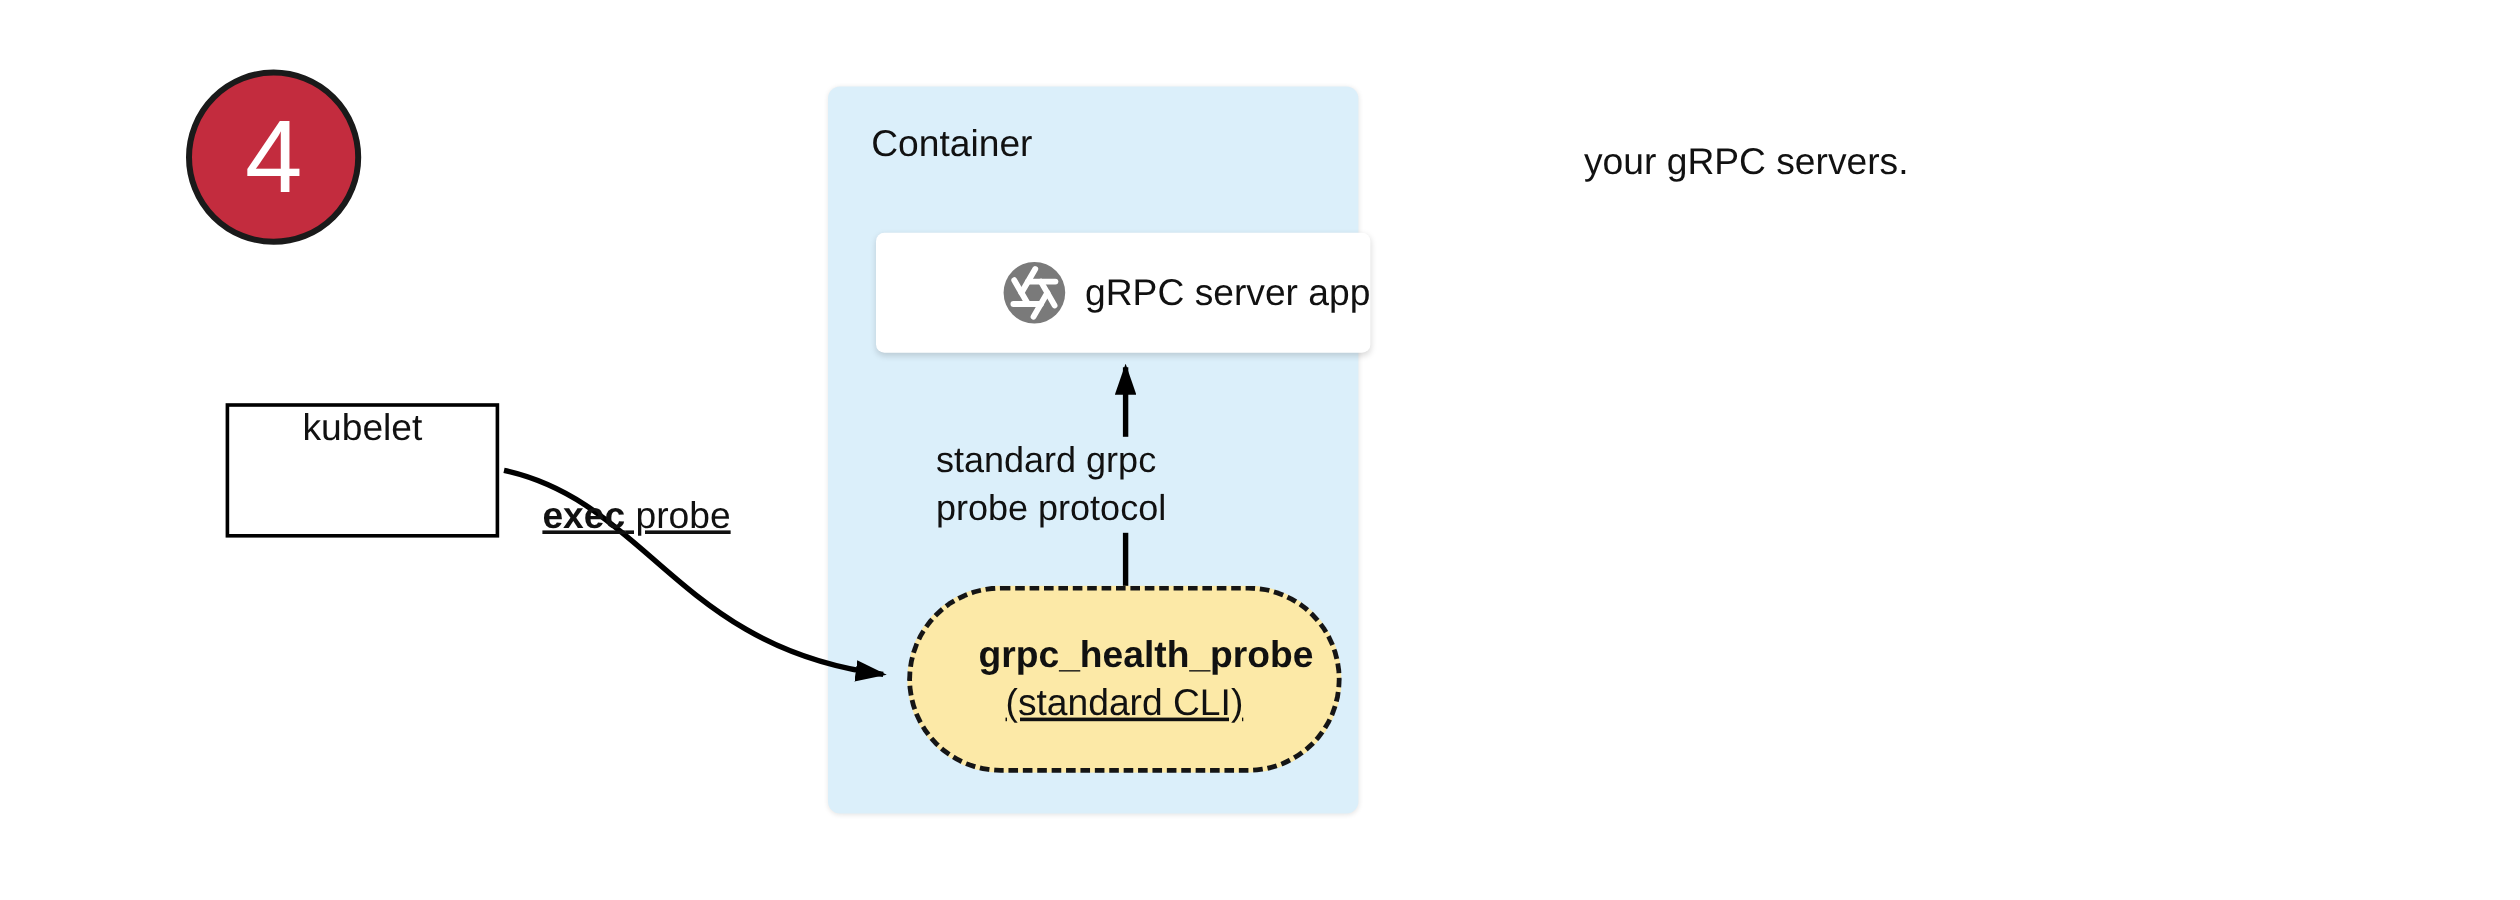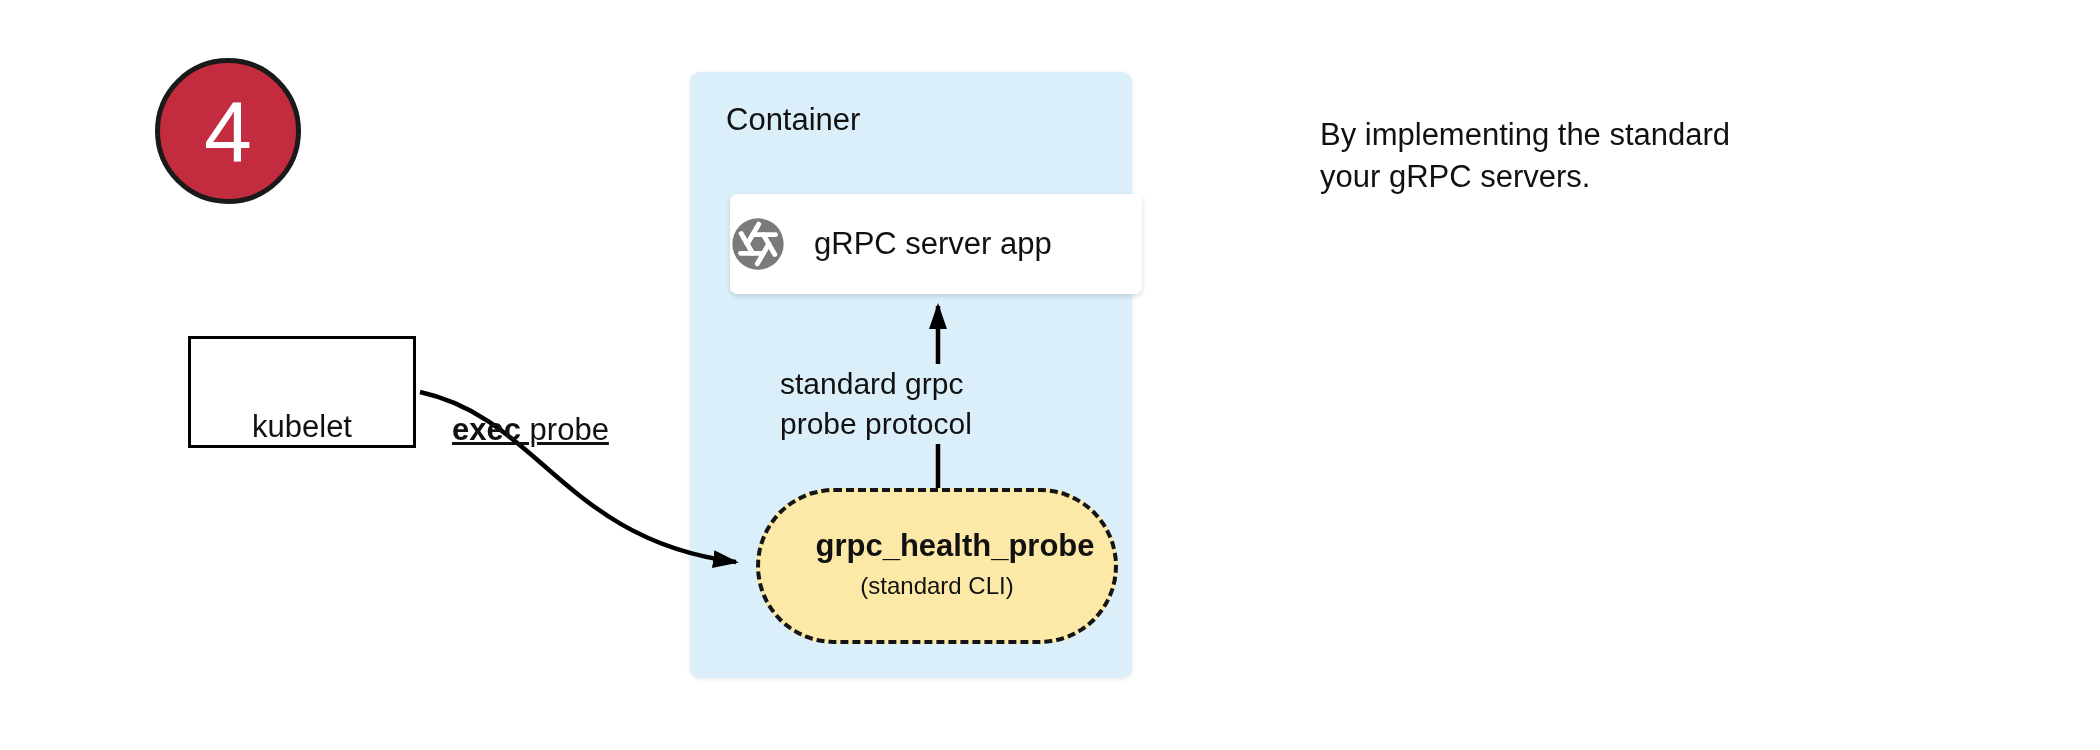--- a/index.html
+++ b/index.html
@@ -43,22 +43,22 @@
     font-size: 31px;
   }
 
   .server-app-box {
     position: absolute;
     left: 40px; top: 122px;
     width: 412px; height: 100px;
     background: #ffffff;
     border-radius: 7px;
     box-shadow: 0 2px 5px rgba(0,0,0,0.15);
-    display: flex; align-items: center; justify-content: flex-start;
-    gap: 28px;
+    display: flex; align-items: center; justify-content: flex-end;
+    gap: 14px;
     z-index: 3;
   }
   .server-app-box .label { font-size: 31px; }
 
   .protocol-label {
     position: absolute;
     left: 90px; top: 292px;
     width: 312px;
     text-align: left;
     font-size: 30px;
@@ -74,31 +74,31 @@
     box-sizing: border-box;
     background: #FCE9A7;
     border: 4px dashed #151515;
     border-radius: 80px;
     display: flex; flex-direction: column;
     align-items: center; justify-content: center;
     z-index: 3;
     line-height: 40px;
   }
   .probe-box .title { font-size: 31px; font-weight: bold; margin-left: 36px; }
-  .probe-box .subtitle { font-size: 24px; }
+  .probe-box .subtitle { font-size: 31px; text-decoration: underline; }
 
   
   .kubelet-box {
     position: absolute;
     left: 188px; top: 336px;
     width: 228px; height: 112px;
     box-sizing: border-box;
     background: #ffffff;
     border: 3px solid #000000;
-    display: flex; align-items: flex-end; justify-content: center;
+    display: flex; align-items: flex-start; justify-content: center;
     font-size: 31px;
     z-index: 3;
   }
 
   .exec-label {
     position: absolute;
     left: 452px; top: 412px;
     font-size: 31px;
     z-index: 3;
     white-space: pre;
@@ -175,17 +175,16 @@
     </div>
   </div>
 
   <div class="kubelet-box">
     <span>kubelet</span>
   </div>
 
   <div class="exec-label"><span class="b">exec</span><span> probe</span></div>
 
   <div class="caption">
-    <div>By implementing the standard</div>
     <div>your gRPC servers.</div>
   </div>
 
 </div>
 
 </body></html>

